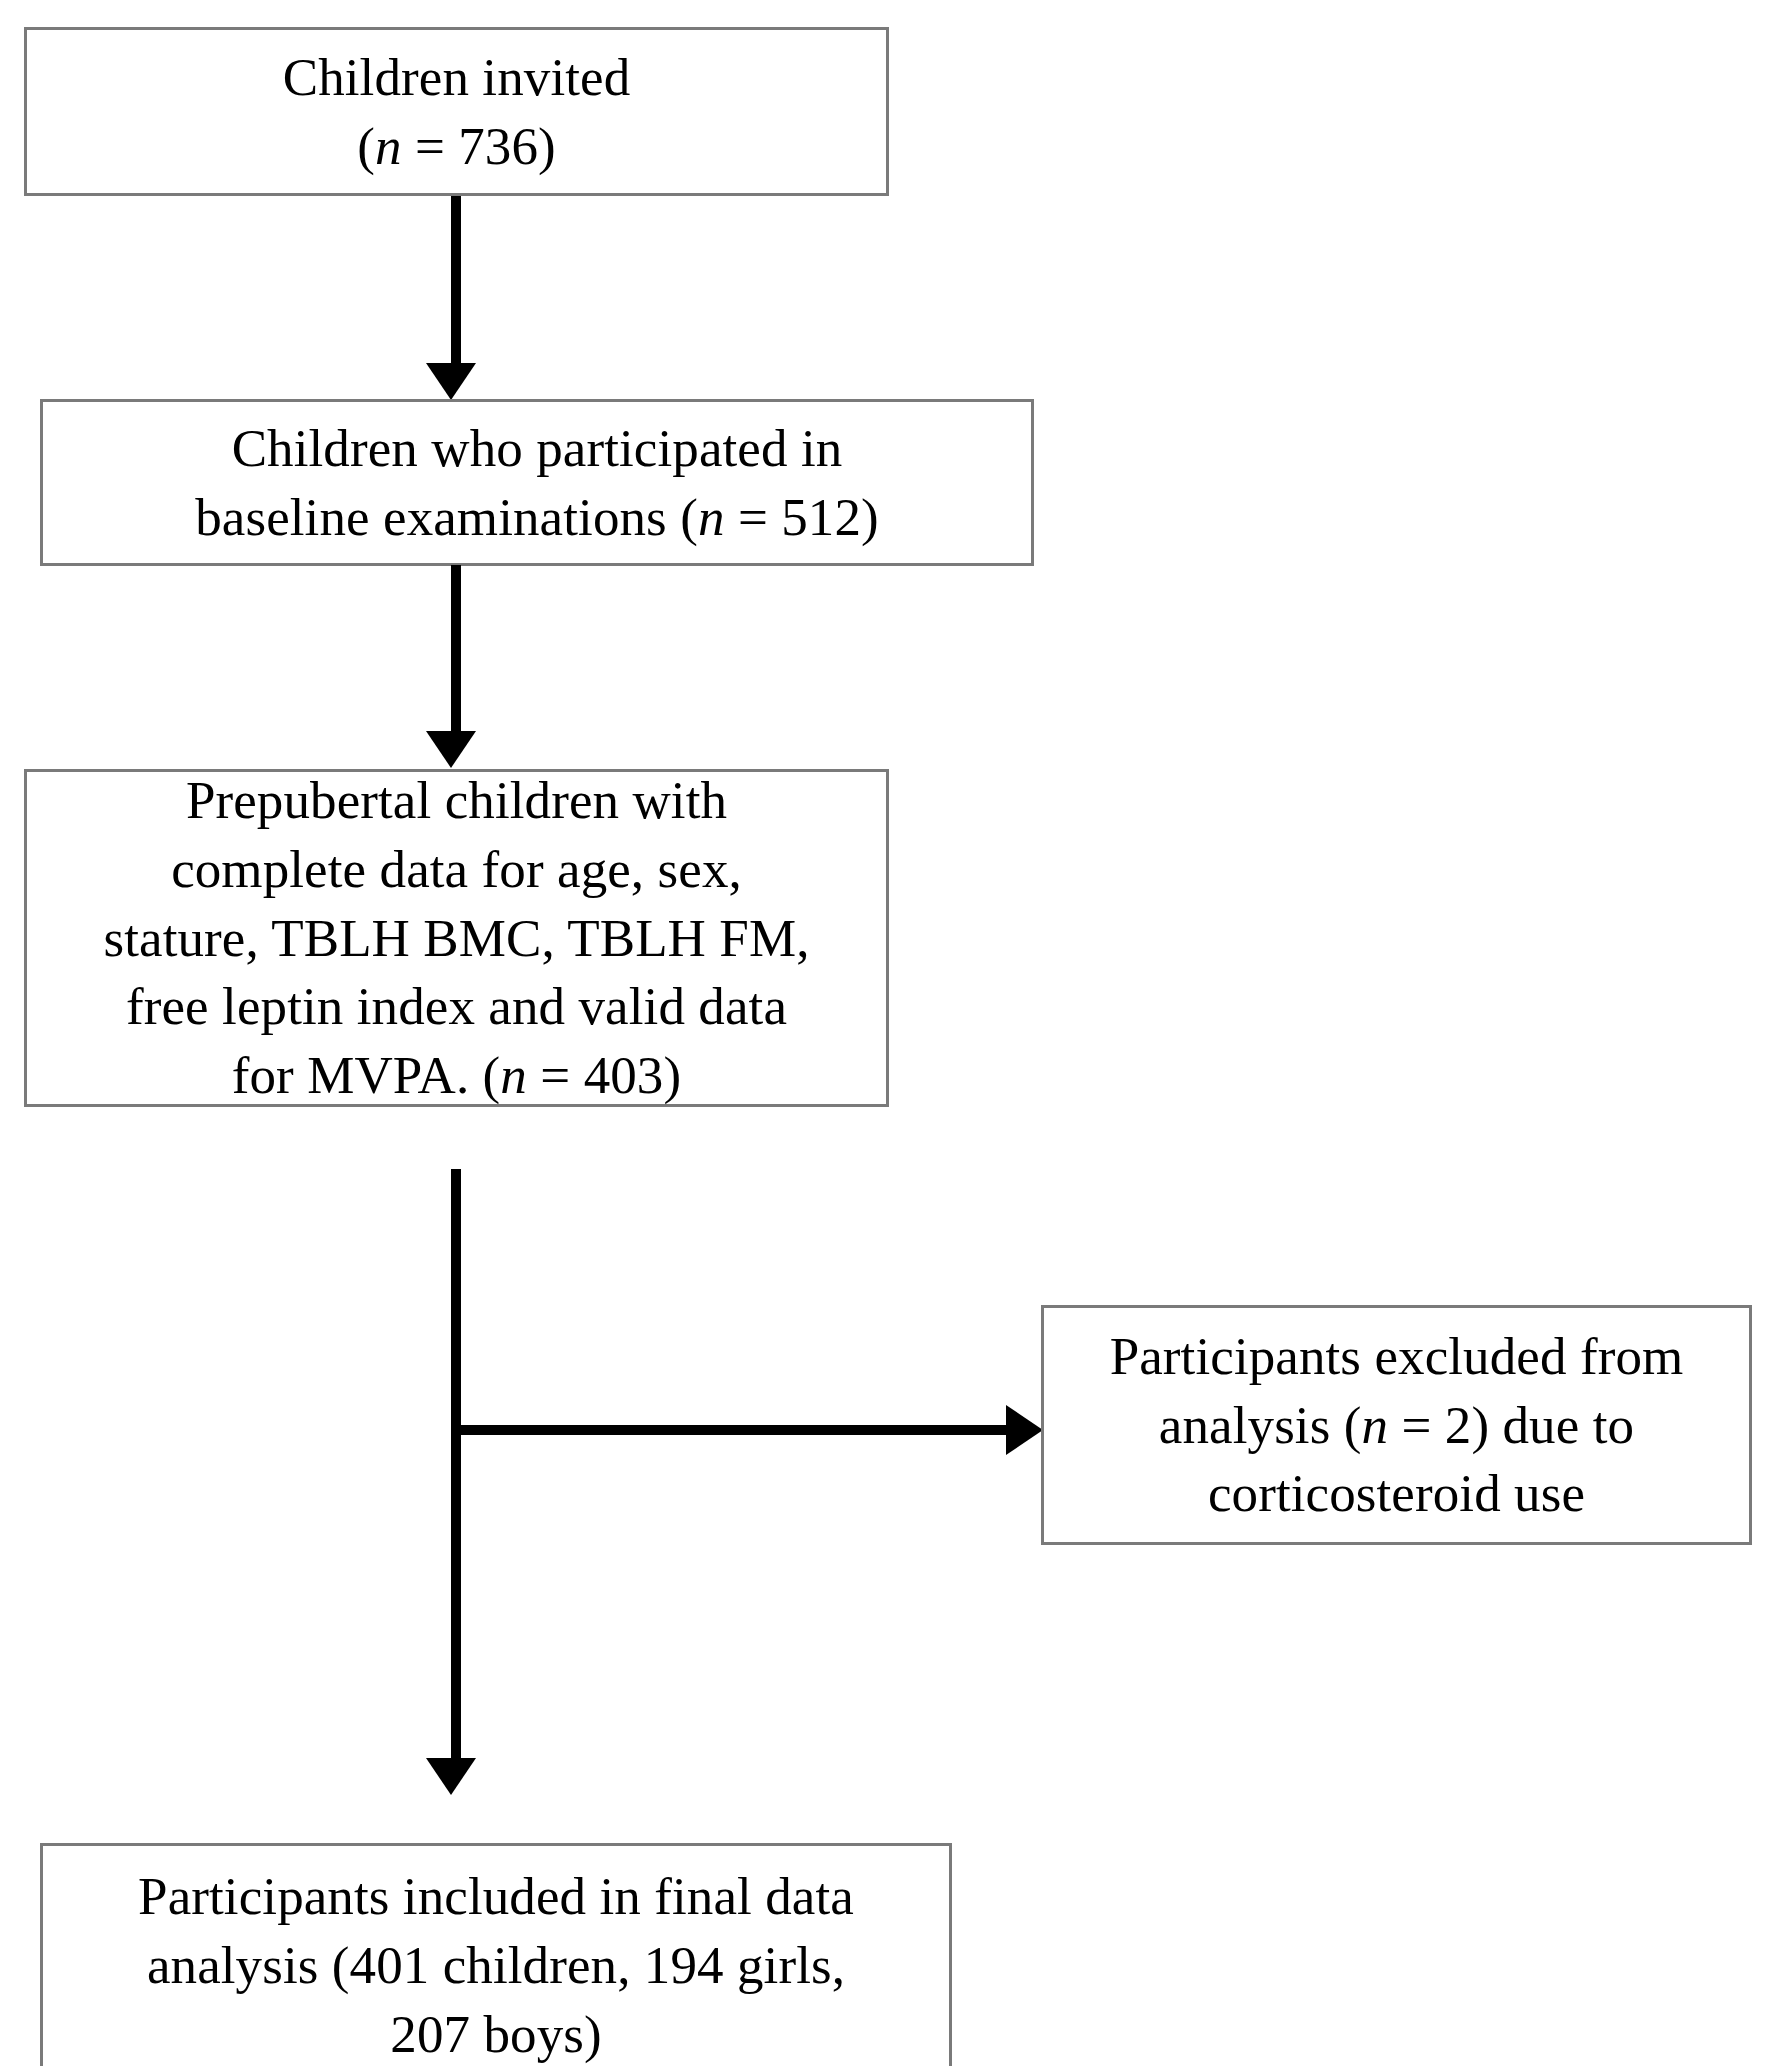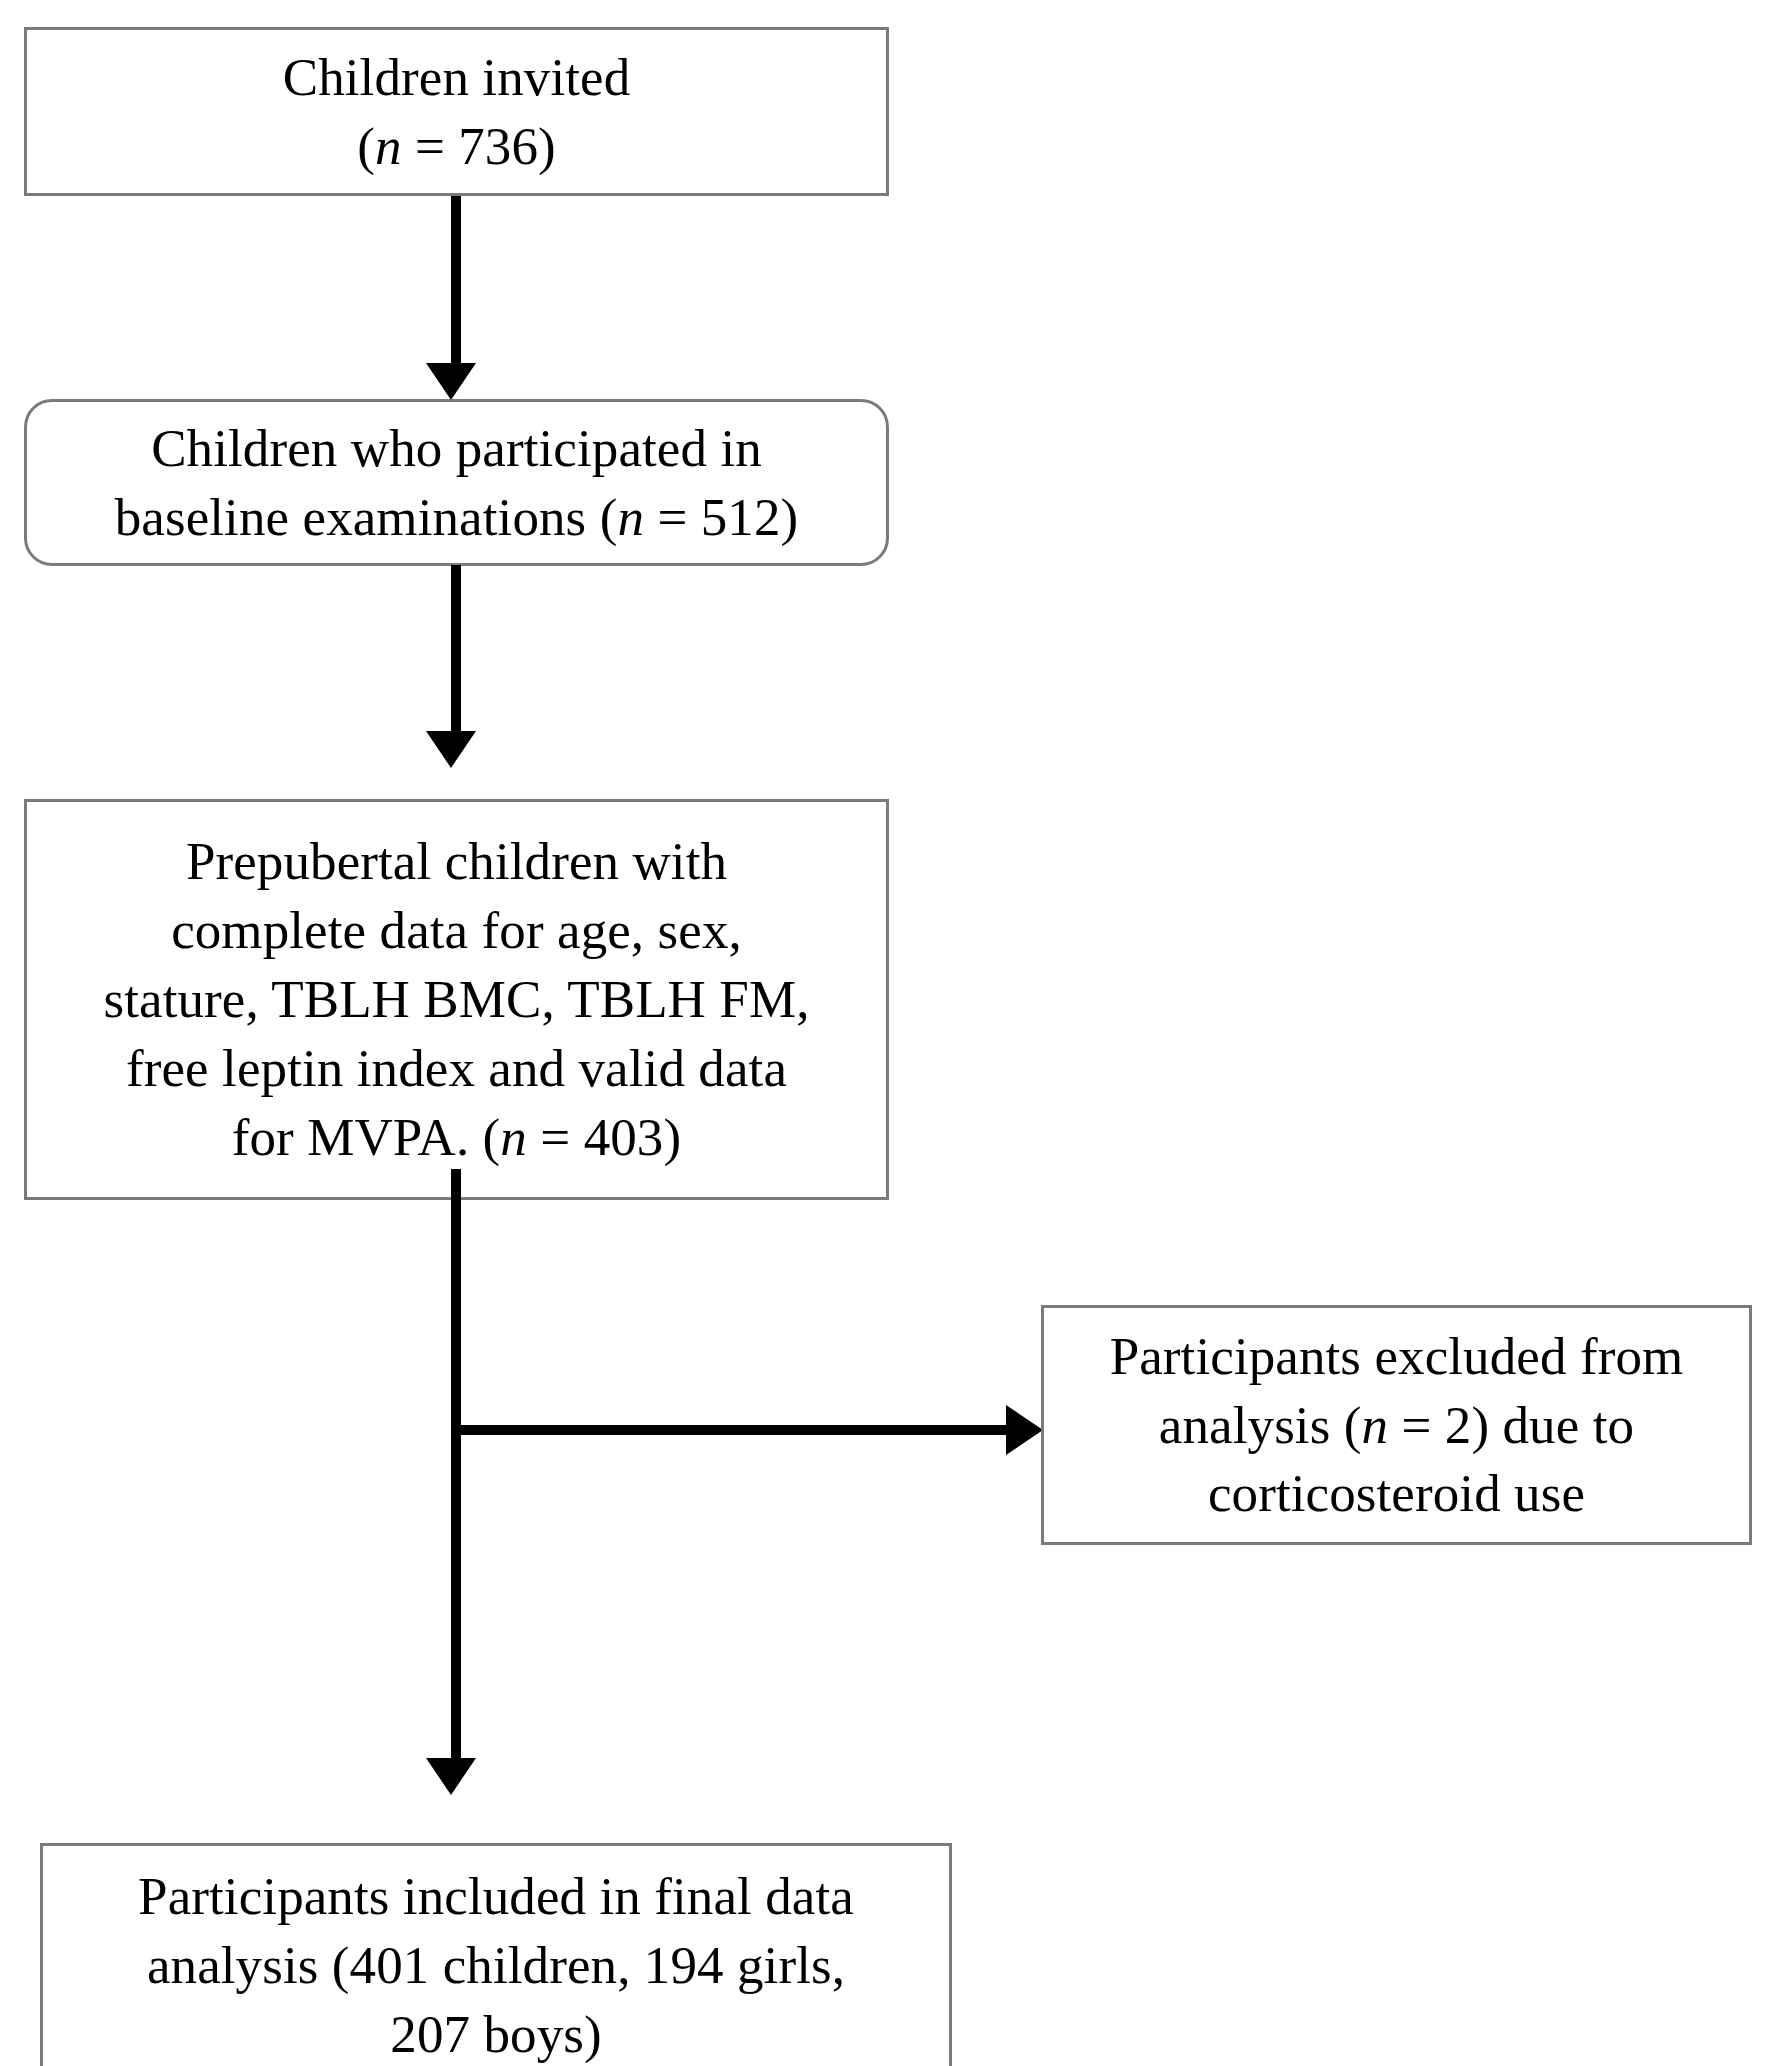--- a/index.html
+++ b/index.html
@@ -37,22 +37,22 @@
     width: 100%;
     padding: 0 20.4px;
     font-size: 53px;
     line-height: 1.30;
     letter-spacing: 0.1px;
     white-space: pre-line;
   }
 
   
   #box-invited      { left: 24px;  top: 27px;   width: 865px; height: 169px; }
-  #box-baseline     { left: 24px;  top: 399px;  width: 865px; height: 167px; border-radius: 28px; }
-  #box-prepubertal  { left: 24px;  top: 799px; width: 865px; height: 401px; }
+  #box-baseline     { left: 40px;  top: 399px;  width: 994px; height: 167px; }
+  #box-prepubertal  { left: 24px;  top: 769px; width: 865px; height: 338px; }
   #box-excluded     { left: 1041px;top: 1305px; width: 711px; height: 240px; }
   #box-final        { left: 40px;  top: 1805px; width: 912px; height: 245px; margin-top: 38px; }
 
   
   .conn-line-v {
     position: absolute;
     width: 10.2px;
     background: #000000;
   }
   .conn-line-h {

